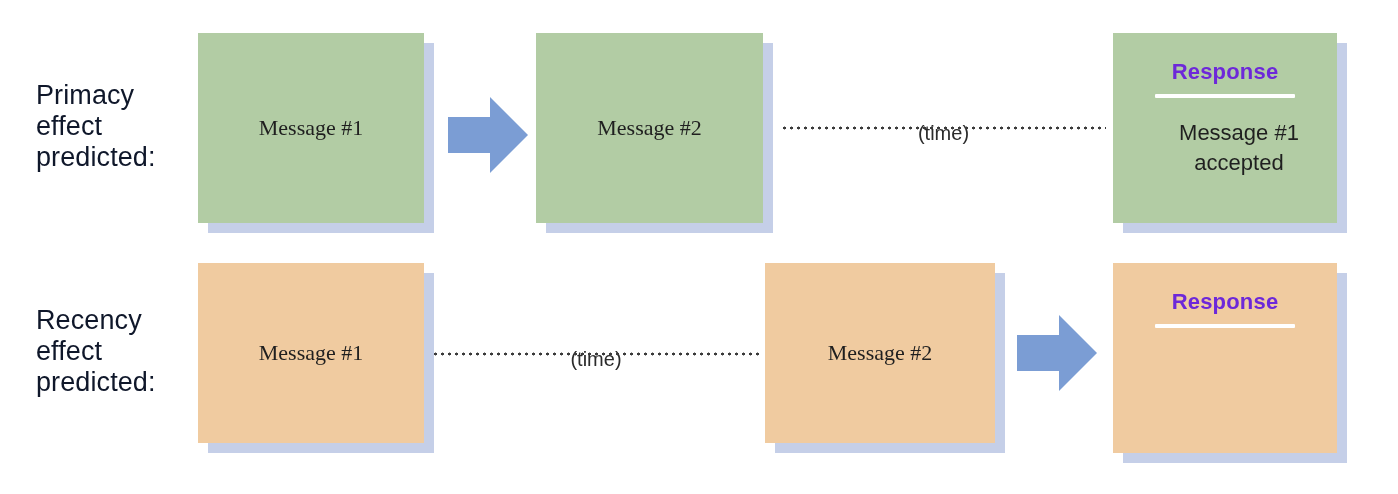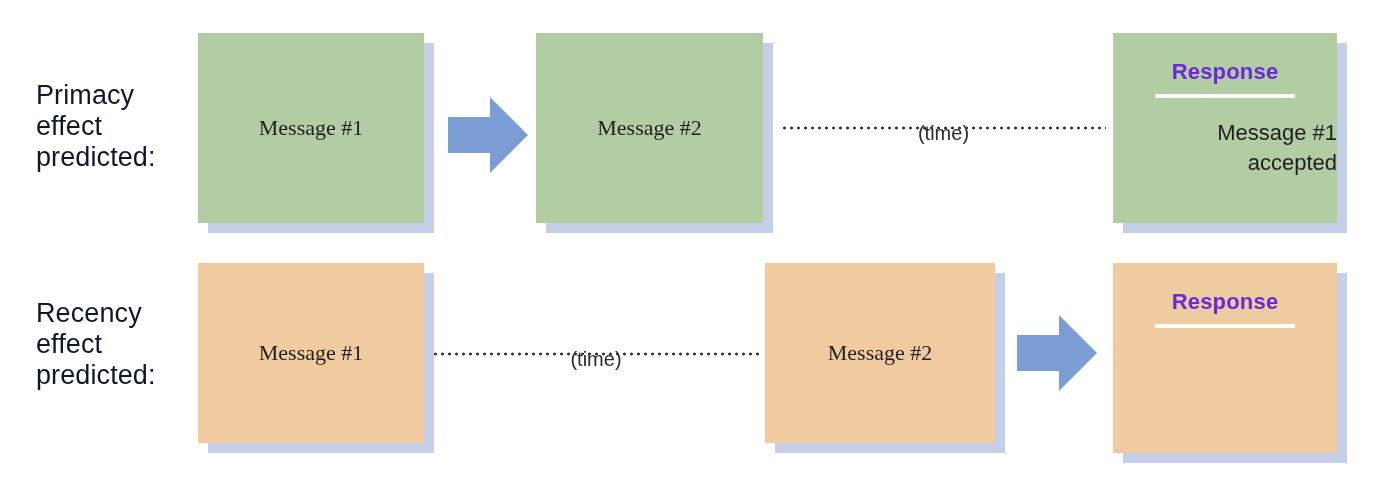--- a/index.html
+++ b/index.html
@@ -25,21 +25,21 @@
     position: absolute;
     left: 36px;
     width: 170px;
     font-size: 27px;
     line-height: 31px;
     color: #0f172a;
     letter-spacing: 0.1px;
     white-space: pre-line;
   }
   .row-label.primacy { top: 80px; }
-  .row-label.recency { top: 298px; }
+  .row-label.recency { top: 305px; }
 
   
   .shadow {
     position: absolute;
     background: #c5cfe8;
   }
 
   
   .card {
     position: absolute;
@@ -77,21 +77,21 @@
     background: #ffffff;
     margin: 9px auto 20px auto;
     width: 140px;
     border-radius: 1px;
   }
   .response-body {
     font-size: 22px;
     line-height: 30px;
     color: #1f1f1f;
     padding-left: 28px;
-    text-align: right;
+    text-align: center;
   }
 
   
   .arrow {
     position: absolute;
   }
 
   
   .time-group { position: absolute; }
   .time-label {

